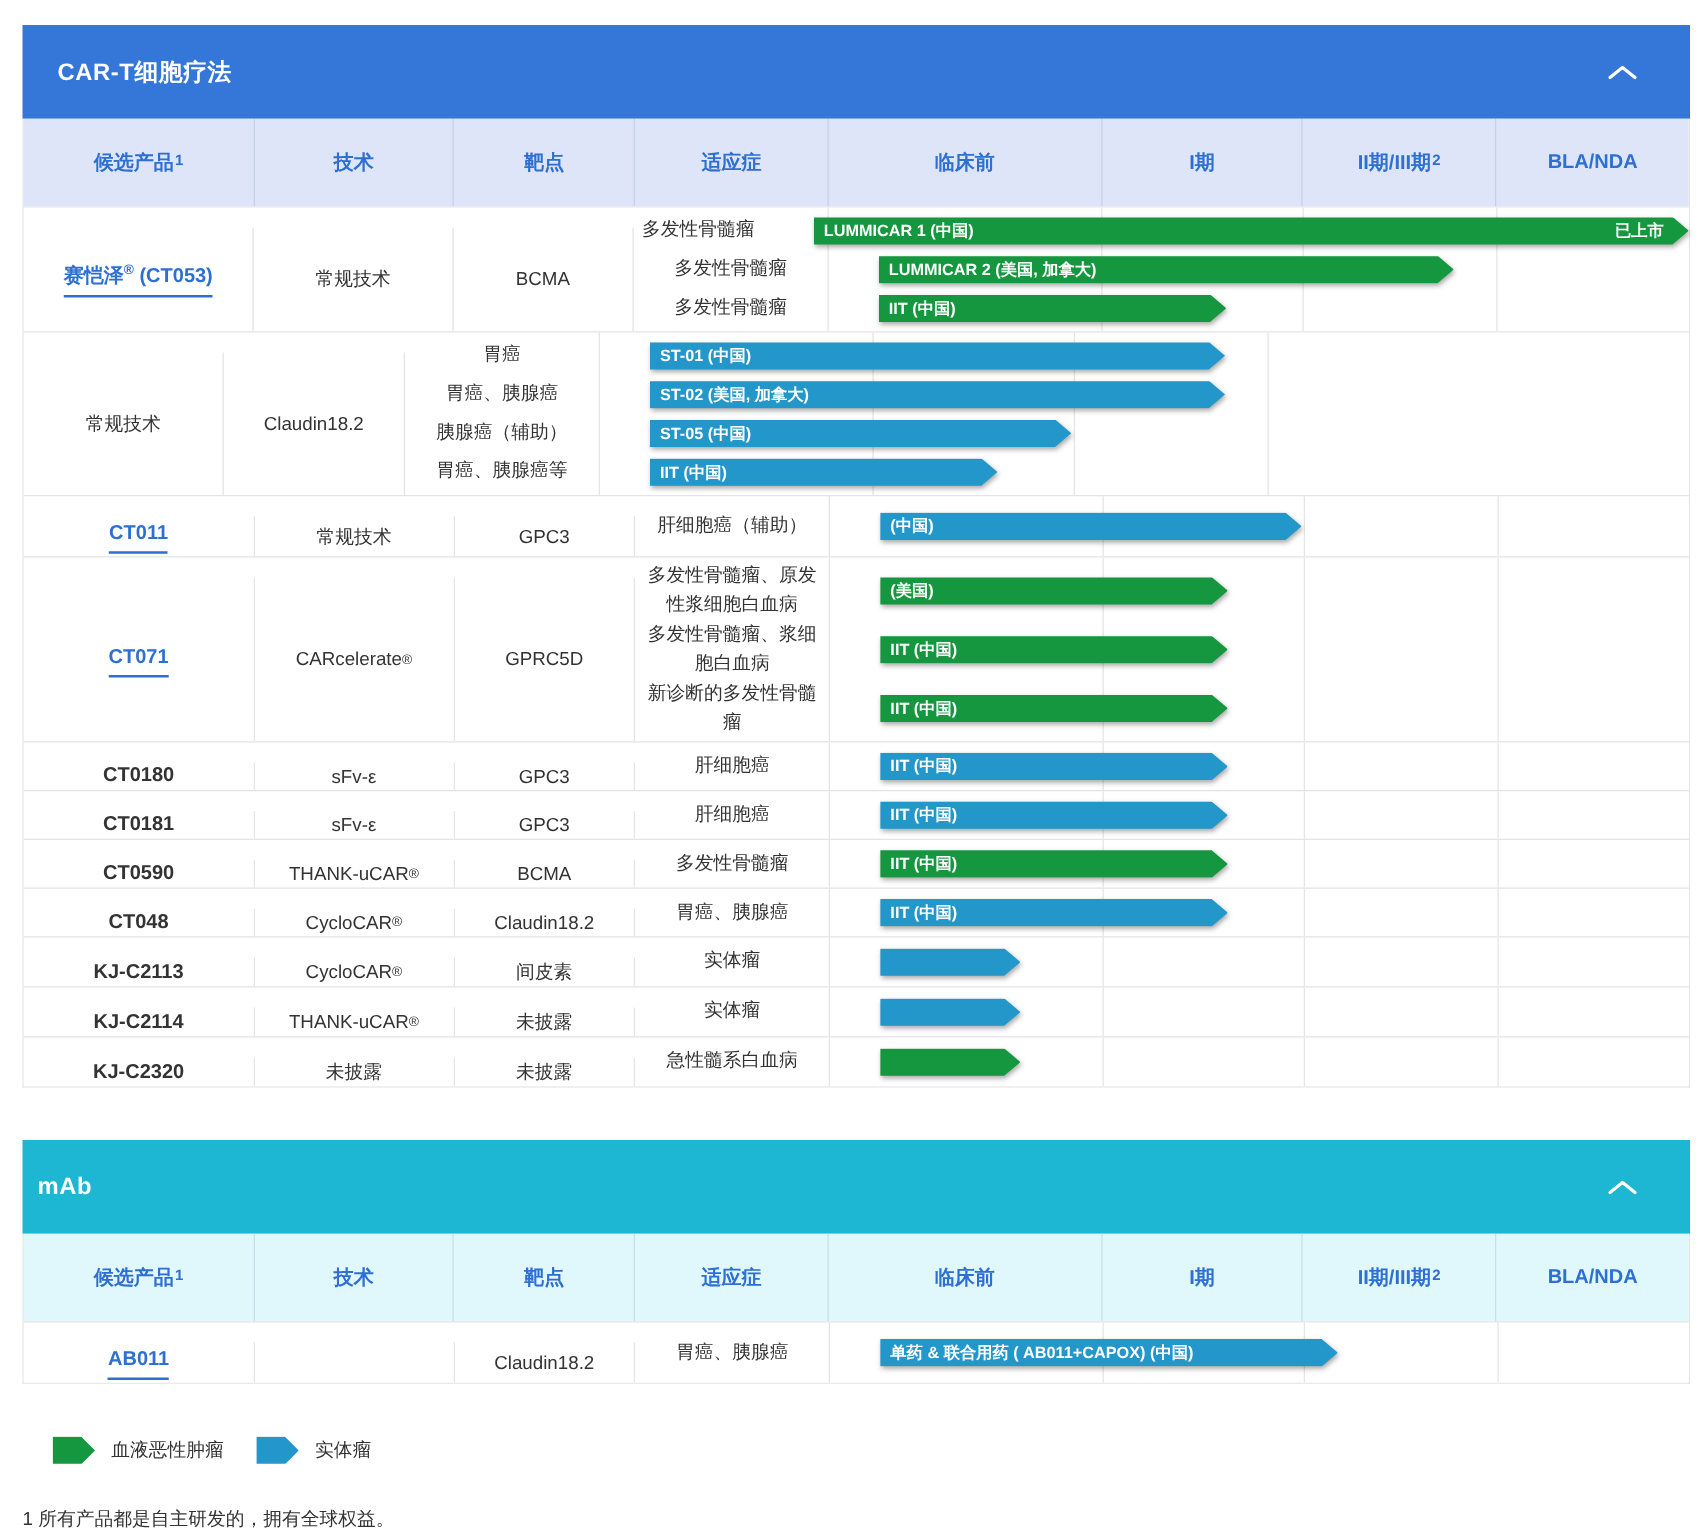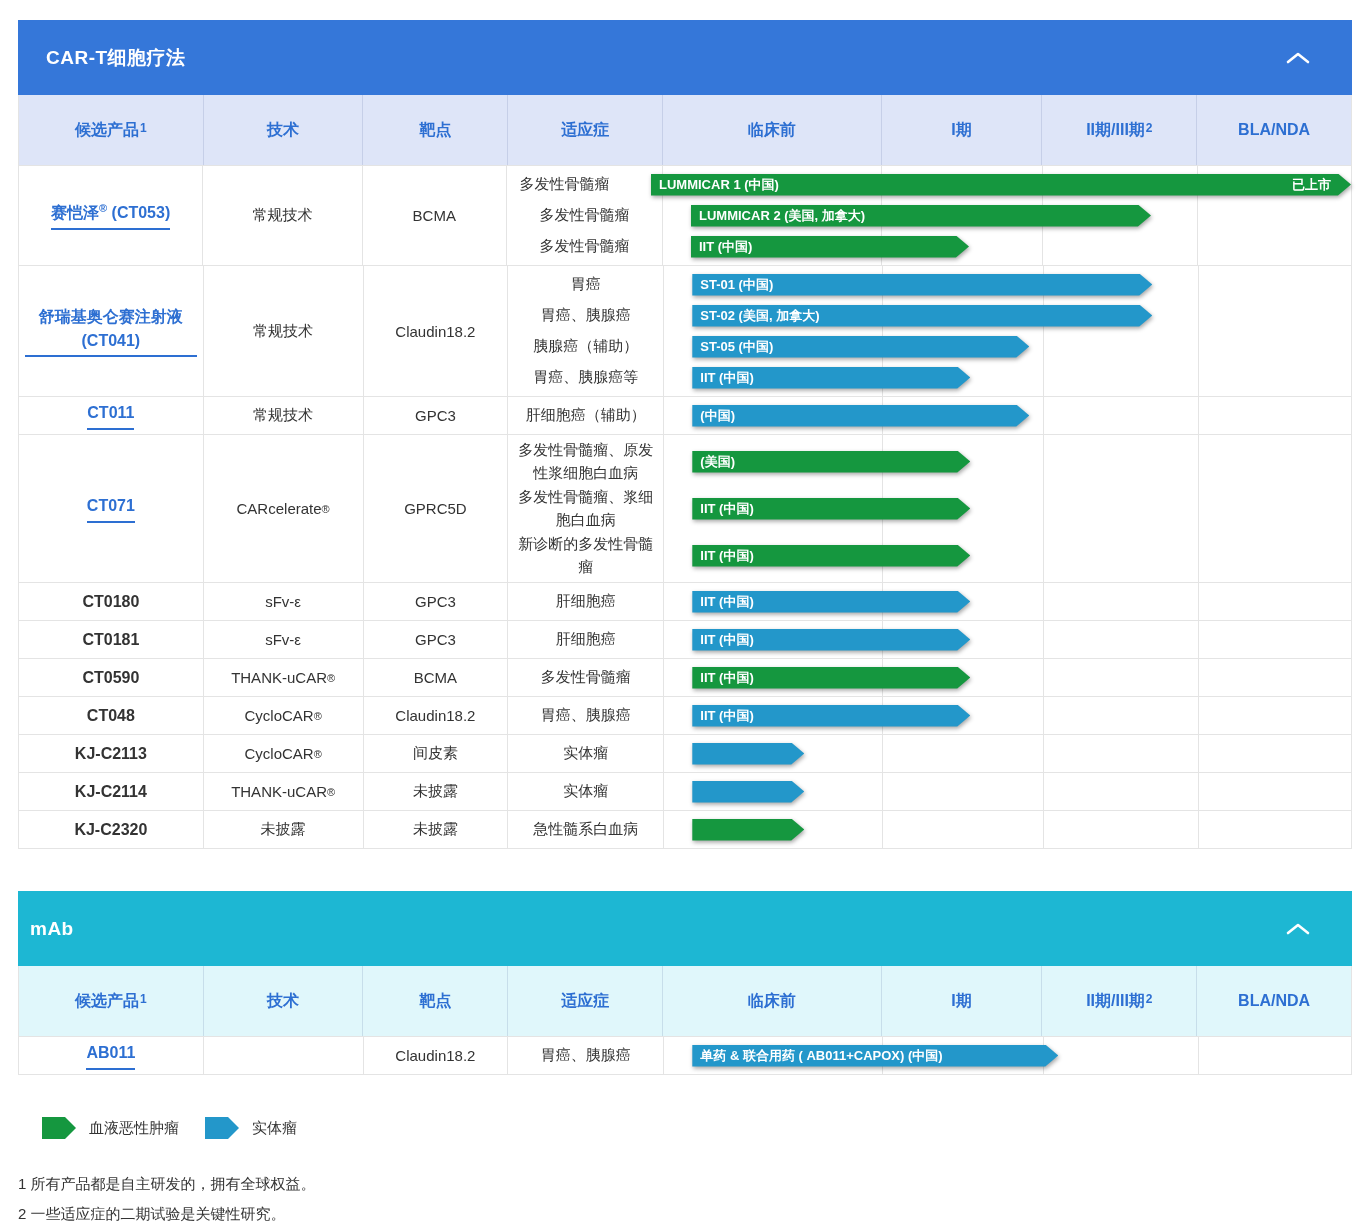--- a/index.html
+++ b/index.html
@@ -36,21 +36,21 @@
   .colcell:last-child { border-right:none; }
   .colcell sup { font-size:12px; margin-left:1px; transform:translateY(-2px); }
 
   .w0{width:185px}.w1{width:160px}.w2{width:145px}.w3{width:155px}
   .w4{width:219px}.w5{width:161px}.w6{width:155px}.w7{width:154px}
 
   
   .prow { display:flex; border-top:1px solid var(--grid); min-height:37px; background:#fff; }
   .cell {
     display:flex; align-items:center; justify-content:center; text-align:center;
-    border-right:1px solid var(--grid); padding:2px 6px; font-size:15px;
+    border-right:1px solid var(--grid); padding:2px 6px; font-size:15px;margin-top:16px;
   }
   .c-prod { width:185px; font-weight:bold; font-size:16px; }
   .c-tech { width:160px; }
   .c-targ { width:145px; }
   .plink {
     color:var(--link); border-bottom:2px solid var(--link);
     padding-bottom:3px; display:inline-block; cursor:pointer; line-height:1.45;
   }
   .pname-plain { color:#333; }
   sup.reg { font-size:11px; }
@@ -68,21 +68,21 @@
     background-position:155px 0,374px 0,535px 0,690px 0;
     background-repeat:no-repeat;
   }
   .entry { display:flex; align-items:center; min-height:31px;gap:27px; }
   .e-ind {
     width:155px; display:flex; align-items:center; justify-content:center;
     text-align:center; font-size:15px; padding:1px 5px; line-height:1.5;
   }
   .e-lane { flex:1; display:flex; align-items:center; overflow:visible; }
 
-  .arrow-wrap { filter:drop-shadow(1px 2px 2px rgba(0,0,0,0.35)); margin-left:2px; flex:none; }
+  .arrow-wrap { filter:drop-shadow(1px 2px 2px rgba(0,0,0,0.35)); margin-left:14px; flex:none; }
   .arrow {
     height:22px; display:flex; align-items:center;
     padding:0 20px 0 8px; color:#fff; font-size:13px; font-weight:bold;
     white-space:nowrap; overflow:hidden;
     clip-path:polygon(0 0, calc(100% - 13px) 0, 100% 50%, calc(100% - 13px) 100%, 0 100%);
   }
   .arrow.green { background:var(--arrow-green); }
   .arrow.blue  { background:var(--arrow-blue); }
   .arrow .endlab { margin-left:auto; }
 
@@ -184,23 +184,20 @@
                 <div class="arrow-wrap" style="width: 278px;">
                   <div class="arrow green" style="width: 100%;">
                     <span>IIT (中国)</span>
                   </div>
                 </div>
               </div>
             </div>
           </div>
         </div>
         <div class="prow">
-          <div class="cell c-prod">
-            <span class="plink"><span>舒瑞基奥仑赛注射液</span> <span>(CT041)</span></span>
-          </div>
           <div class="cell c-tech">
             <span>常规技术</span>
           </div>
           <div class="cell c-targ">
             <span>Claudin18.2</span>
           </div>
           <div class="entries">
             <div class="entry">
               <div class="e-ind">
                 <span>胃癌</span>

